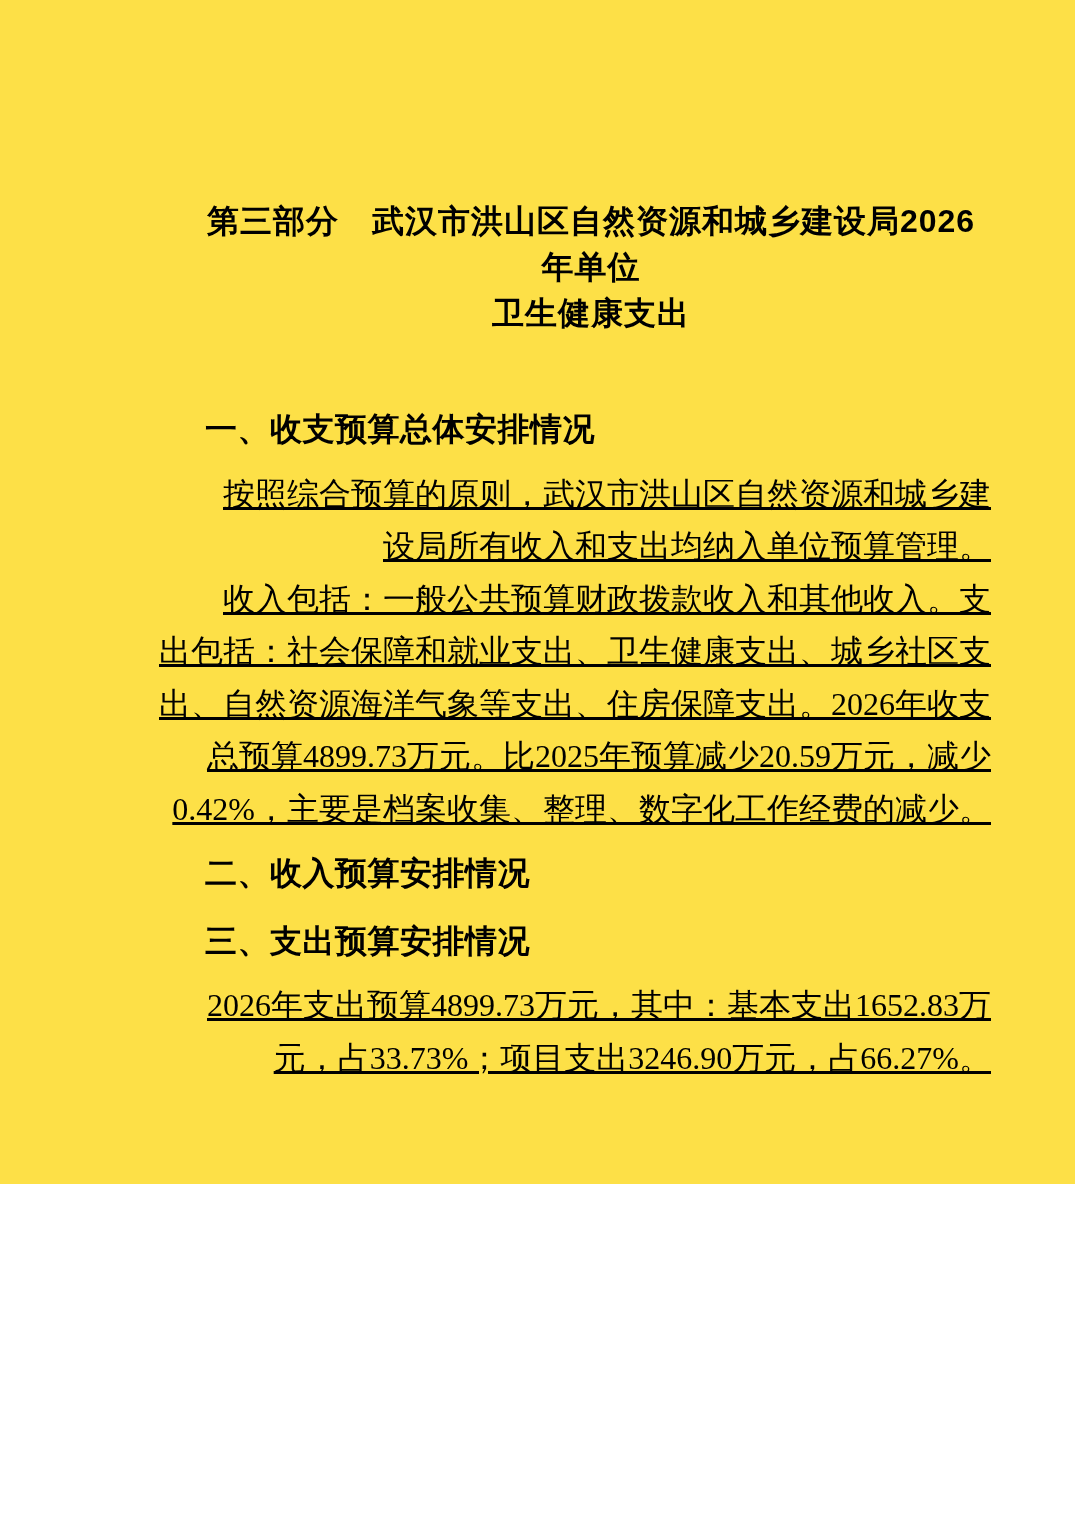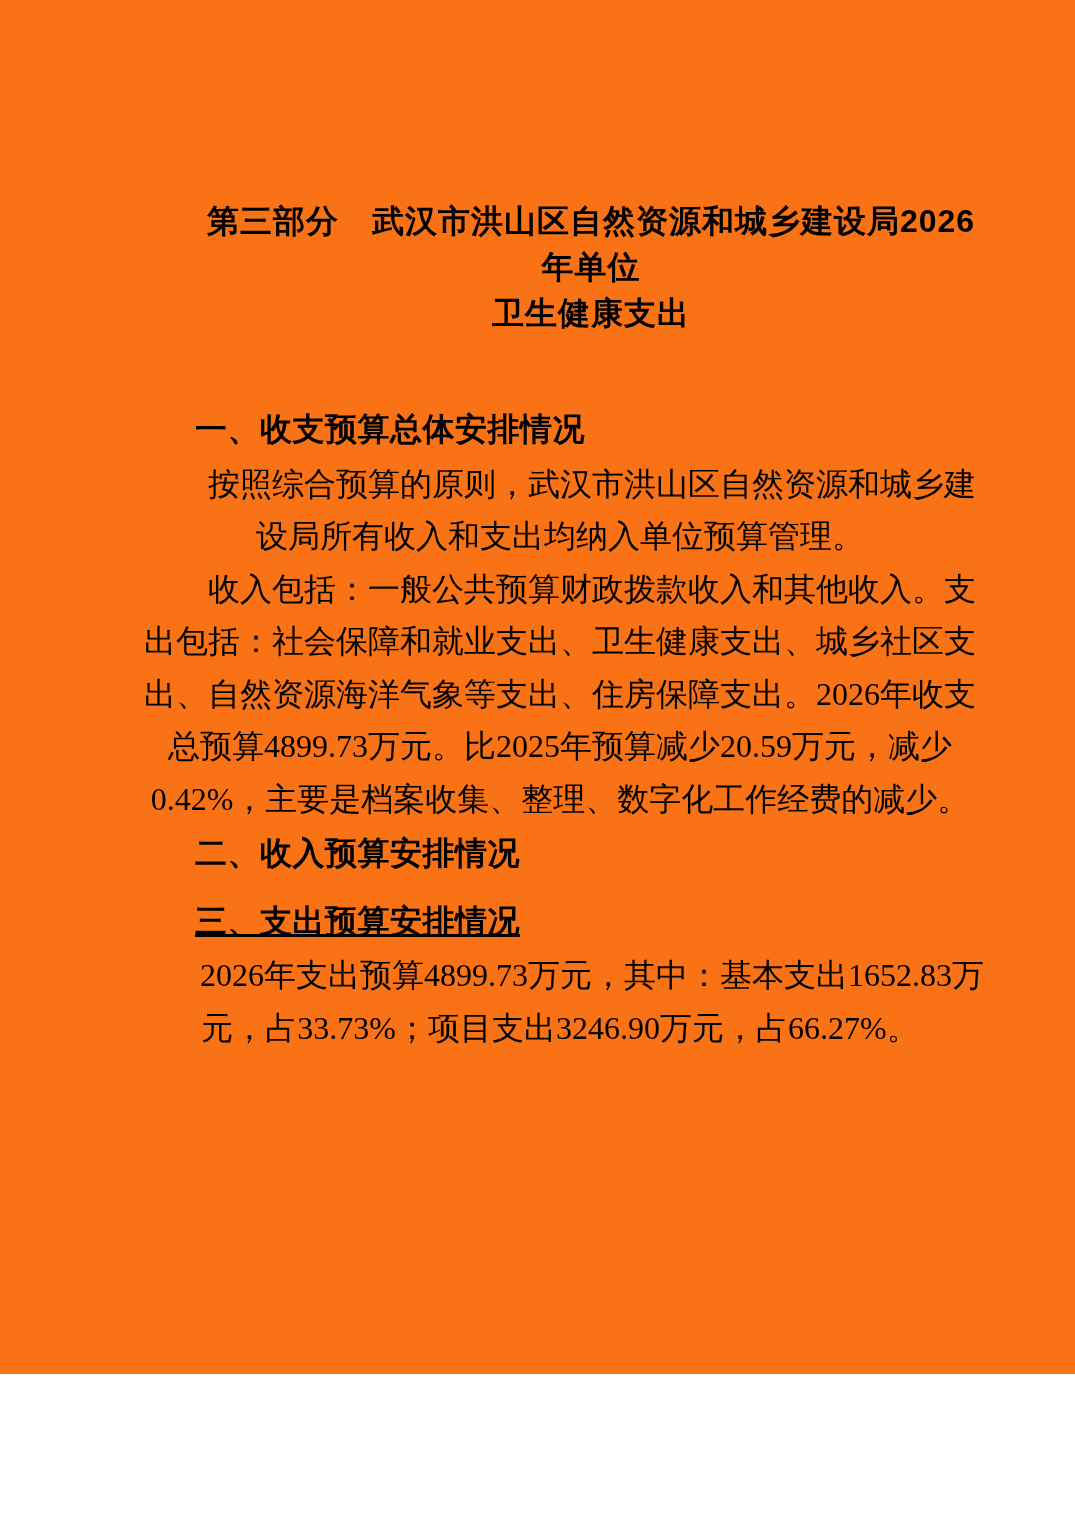--- a/index.html
+++ b/index.html
@@ -6,53 +6,54 @@
   body {
     width: 1075px;
     height: 1520px;
     background: #ffffff;
     color: #000000;
     font-family: "Liberation Serif", "DejaVu Serif", serif;
   }
   .page {
     box-sizing: border-box;
     width: 1075px;
-    height: 1374px;
+    height: 1184px;
     padding: 198px 84px 0 129px;
     overflow: hidden;
-    background: #f97316;
+    background: #fde047;
   }
   .doc-title {
     font-family: "Liberation Sans", "DejaVu Sans", sans-serif;
     font-weight: bold;
     font-size: 32px;
     line-height: 46px;
     text-align: center;
     margin: 0 0 67px 62px;
     letter-spacing: 1px;
   }
   .title-line { display: block; }
   .sec-heading {
     font-family: "Liberation Sans", "DejaVu Sans", sans-serif;
     font-weight: bold;
     font-size: 32px;
     line-height: 52.5px;
-    margin: 2px;
+    margin: 12px;
     text-indent: 2em;
     letter-spacing: 0.5px;
   }
-  .sec-heading.spaced { margin-top: 15px; text-decoration: underline; }
+  .sec-heading.spaced { margin-top: 15px; }
   .body-para {
     font-size: 32px;
     line-height: 52.5px;
     margin: 0;
     text-indent: 2em;
-    text-align: center;
+    text-align: right;
     line-break: strict;
     font-weight: normal;
+    text-decoration: underline;
   }
 </style>
 </head>
 <body>
 
 <div class="page">
 
   <h1 class="doc-title">
     <span class="title-line">第三部分　武汉市洪山区自然资源和城乡建设局2026年单位</span>
     <span class="title-line">卫生健康支出</span>

